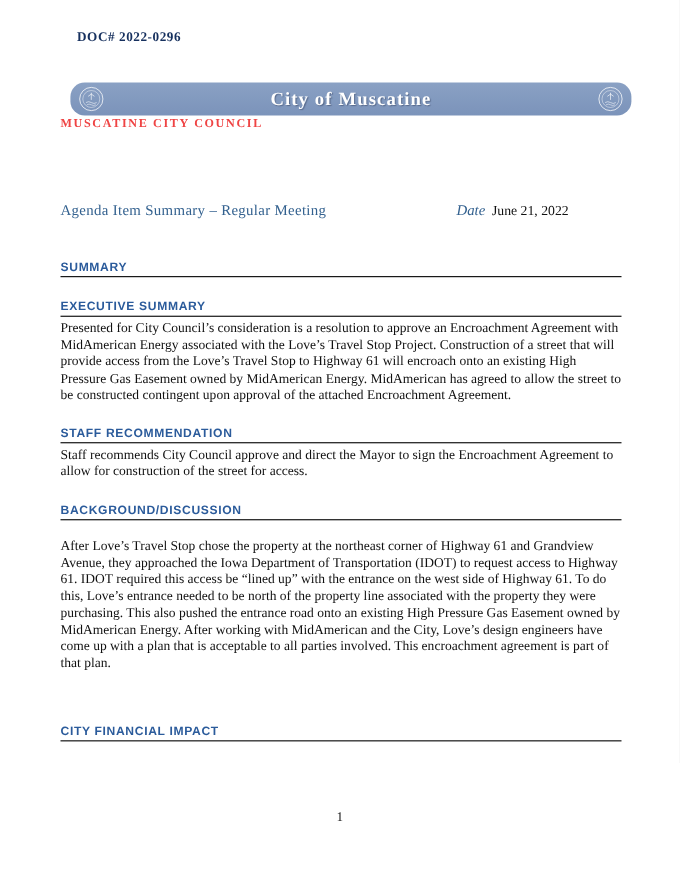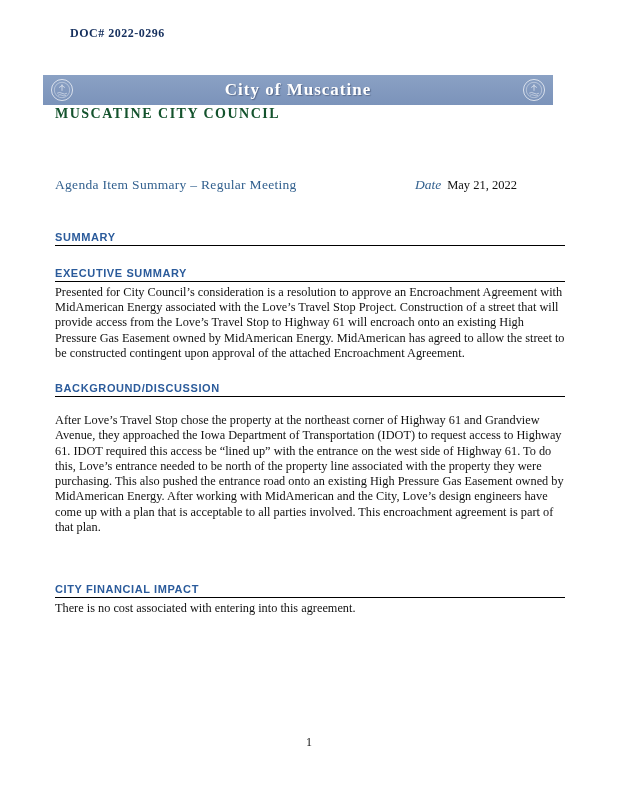--- a/index.html
+++ b/index.html
@@ -11,36 +11,36 @@
     color:#111;
     overflow:hidden;
     margin:0 auto;
   }
   .doc-number{
     position:absolute;top:26px;left:70px;
     font-size:12px;font-weight:bold;
     color:#16305e;letter-spacing:.5px;
   }
   .banner{
-    position:absolute;top:75px;left:43px;width:510px;height:30px;
+    position:absolute;top:75px;left:64px;width:510px;height:30px;
     background:linear-gradient(#8aa1c4,#7b93ba);
     display:flex;align-items:center;justify-content:space-between;
-    padding:0 6px;box-sizing:border-box;
+    padding:0 6px;box-sizing:border-box;border-radius:13px;
   }
   .banner-title{
     position:absolute;left:0;right:0;text-align:center;
     color:#ffffff;font-size:17px;font-weight:bold;letter-spacing:1px;
     text-shadow:1px 1px 1px rgba(40,50,80,.45);
     font-family:"Liberation Serif", serif;
   }
   .seal{width:26px;height:26px;z-index:2;}
   .content{position:absolute;left:55px;width:510px;top:106px;}
   .council-line{
-    font-size:14px;color:#14532d;letter-spacing:1.5px;
-    font-weight:bold;margin:0 0 7px 0;
+    font-size:11px;color:#ef4444;letter-spacing:1.5px;
+    font-weight:bold;margin:0 0 17px 0;
   }
   .summary-row{
     display:flex;align-items:baseline;
     font-size:13.5px;color:#33618f;margin:0 0 0 0;
   }
   .summary-title{letter-spacing:.3px;margin-top:48px;}
   .date-wrap{margin-left:auto;margin-right:48px;white-space:nowrap;}
   .date-label{color:#33618f;margin-right:6px;font-style:italic;}
   .date-value{color:#111;font-size:12.5px;}
   .sections{margin-top:38px;}
@@ -90,45 +90,48 @@
     </svg>
   </div>
 
   <div class="content">
 
     <div class="council-line">MUSCATINE CITY COUNCIL</div>
 
     <div class="summary-row">
       <span class="summary-title">Agenda Item Summary – Regular Meeting</span>
       <span class="date-wrap">
-        <span class="date-label">Date</span><span class="date-value">May 21, 2022</span>
+        <span class="date-label">Date</span><span class="date-value">June 21, 2022</span>
       </span>
     </div>
 
     <div class="sections">
 
 
       <section class="doc-section">
         <h2 class="sec-head">SUMMARY</h2>
       </section>
 
       <section class="doc-section">
         <h2 class="sec-head">EXECUTIVE SUMMARY</h2>
         <p class="sec-body">Presented for City Council’s consideration is a resolution to approve an Encroachment Agreement with MidAmerican Energy associated with the Love’s Travel Stop Project.  Construction of a street that will provide access from the Love’s Travel Stop to Highway 61 will encroach onto an existing High Pressure Gas Easement owned by MidAmerican Energy.  MidAmerican has agreed to  allow the street to be constructed contingent upon approval of the attached Encroachment Agreement.</p>
       </section>
 
+      <section class="doc-section">
+        <h2 class="sec-head">STAFF RECOMMENDATION</h2>
+        <p class="sec-body">Staff recommends City Council approve and direct the Mayor to sign the Encroachment Agreement to allow for construction of the street for access.</p>
+      </section>
 
       <section class="doc-section gap-body">
         <h2 class="sec-head">BACKGROUND/DISCUSSION</h2>
         <p class="sec-body">After Love’s Travel Stop chose the property at the northeast corner of Highway 61 and Grandview Avenue, they approached the Iowa Department of Transportation (IDOT) to request access to Highway 61.  IDOT required this access be “lined up” with the entrance on the west side of Highway 61.  To do this, Love’s entrance needed to be north of the property line associated with the property they were purchasing.  This also pushed the entrance road onto an existing High Pressure    Gas Easement owned by MidAmerican Energy.  After working with MidAmerican and the City, Love’s design engineers have come up with a plan that is acceptable to all parties involved.  This encroachment agreement is part of that plan.</p>
       </section>
 
       <section class="doc-section big-gap-before">
         <h2 class="sec-head">CITY FINANCIAL IMPACT</h2>
-        <p class="sec-body">There is no cost associated with entering into this agreement.</p>
       </section>
 
     </div>
   </div>
 
   <div class="page-footer">1</div>
 
 </div>
 
 </body></html>

